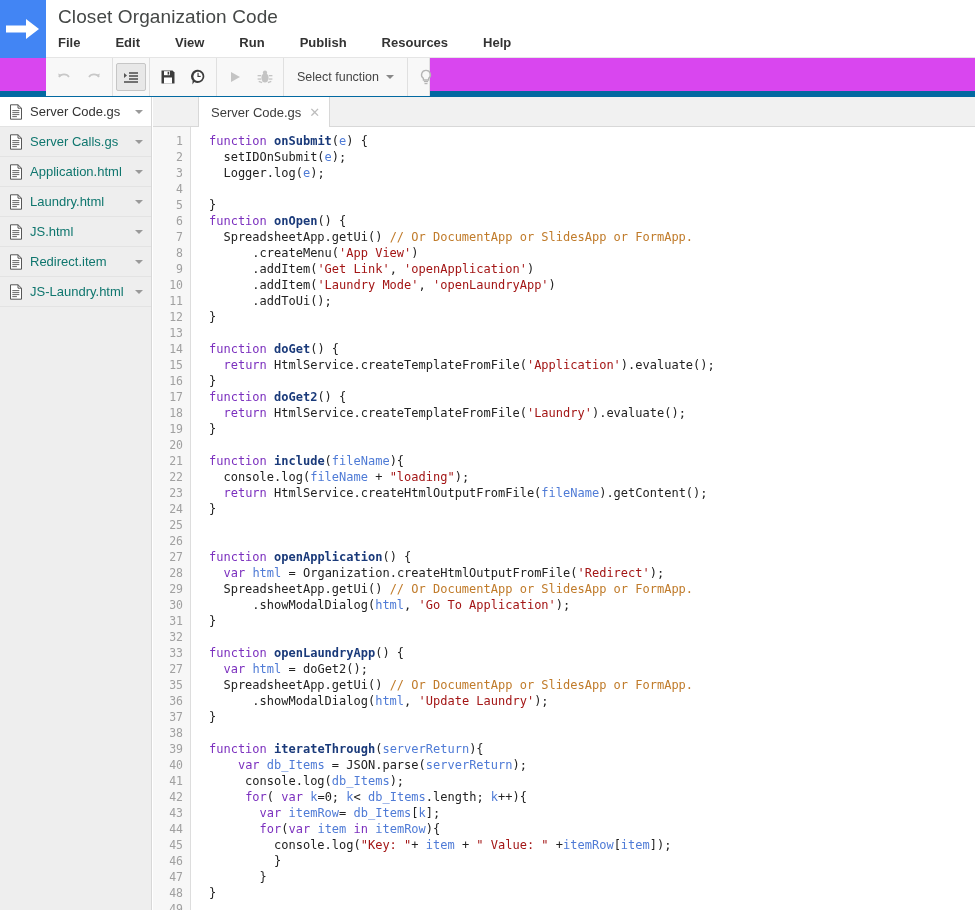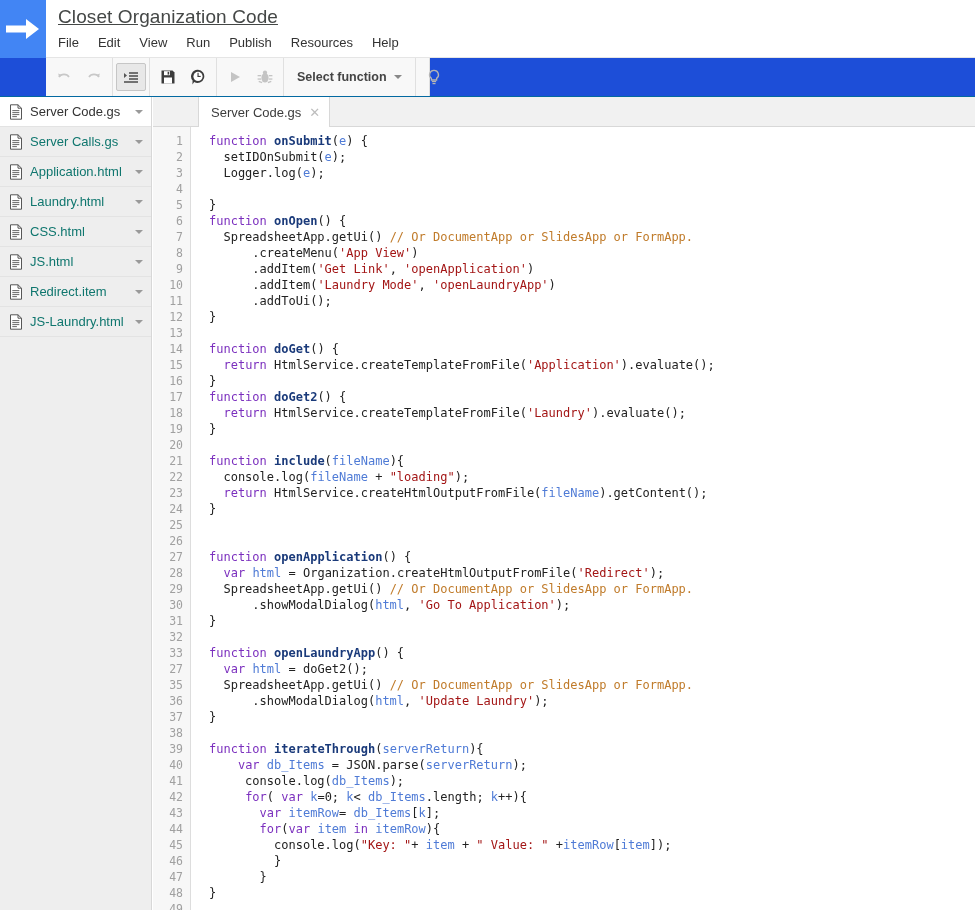--- a/index.html
+++ b/index.html
@@ -31,45 +31,44 @@
   .logo-box svg { display: block; }
 
   .doc-title {
     position: absolute;
     left: 58px; top: 6px;
     font-size: 19px;
     color: #444746;
     font-weight: 400;
     letter-spacing: 0.1px;
     white-space: nowrap;
-    text-decoration: underline;
   }
 
   .menubar {
     position: absolute;
     left: 58px; top: 34px;
     display: flex;
-    gap: 0px;
+    gap: 16px;
+    font-weight: bold;
   }
   .menu-item {
     font-size: 13px;
     color: #333333;
     padding: 1px 11px 1px 0px;
     margin-right: 8px;
     cursor: default;
     white-space: nowrap;
   }
 
   
   .toolbar {
     position: relative;
     height: 39px;
-    background: #1d4ed8;
-    border-bottom: 1px solid #0369a1;
-    font-weight: bold;
+    background: #d946ef;
+    border-bottom: 6px solid #0369a1;
   }
   .toolbar-inner {
     position: absolute;
     left: 46px; top: 0;
     height: 38px;
     width: 384px;
     background: #f8f8f8;
     display: flex;
     align-items: center;
     border-right: 1px solid #e0e0e0;
@@ -446,34 +445,20 @@
           <rect x="3.3" y="6.2" width="7" height="0.9" fill="#565656"></rect>
           <rect x="3.3" y="8.2" width="7" height="0.9" fill="#565656"></rect>
           <rect x="3.3" y="10.2" width="7" height="0.9" fill="#565656"></rect>
           <rect x="3.3" y="12.2" width="4.6" height="0.9" fill="#565656"></rect>
         </svg>
       </span>
       <span class="file-label">Laundry.html</span>
       <span class="file-caret"></span>
     </div>
 
-    <div class="file-item">
-      <span class="file-icon">
-        <svg width="14" height="16" viewBox="0 0 14 16">
-          <path d="M1.5 0.8 H9 L12.5 4.2 V15.2 H1.5 Z" fill="#ffffff" stroke="#565656" stroke-width="1"></path>
-          <path d="M9 0.8 V4.2 H12.5" fill="none" stroke="#565656" stroke-width="1"></path>
-          <rect x="3.3" y="6.2" width="7" height="0.9" fill="#565656"></rect>
-          <rect x="3.3" y="8.2" width="7" height="0.9" fill="#565656"></rect>
-          <rect x="3.3" y="10.2" width="7" height="0.9" fill="#565656"></rect>
-          <rect x="3.3" y="12.2" width="4.6" height="0.9" fill="#565656"></rect>
-        </svg>
-      </span>
-      <span class="file-label">CSS.html</span>
-      <span class="file-caret"></span>
-    </div>
 
     <div class="file-item">
       <span class="file-icon">
         <svg width="14" height="16" viewBox="0 0 14 16">
           <path d="M1.5 0.8 H9 L12.5 4.2 V15.2 H1.5 Z" fill="#ffffff" stroke="#565656" stroke-width="1"></path>
           <path d="M9 0.8 V4.2 H12.5" fill="none" stroke="#565656" stroke-width="1"></path>
           <rect x="3.3" y="6.2" width="7" height="0.9" fill="#565656"></rect>
           <rect x="3.3" y="8.2" width="7" height="0.9" fill="#565656"></rect>
           <rect x="3.3" y="10.2" width="7" height="0.9" fill="#565656"></rect>
           <rect x="3.3" y="12.2" width="4.6" height="0.9" fill="#565656"></rect>

